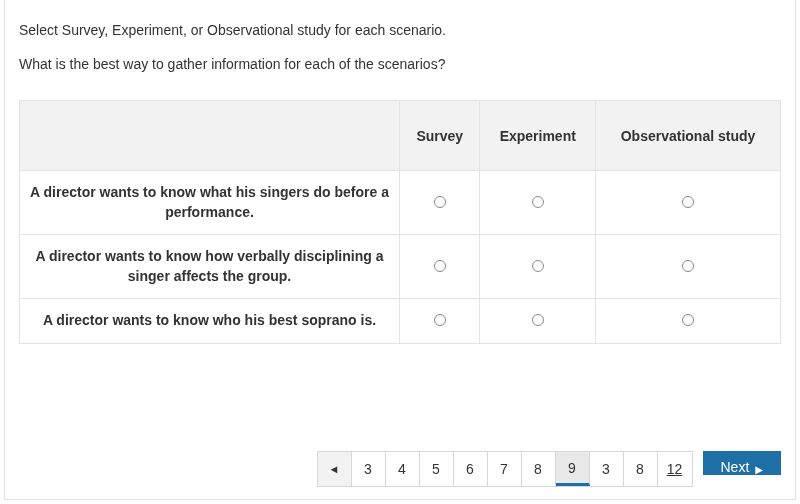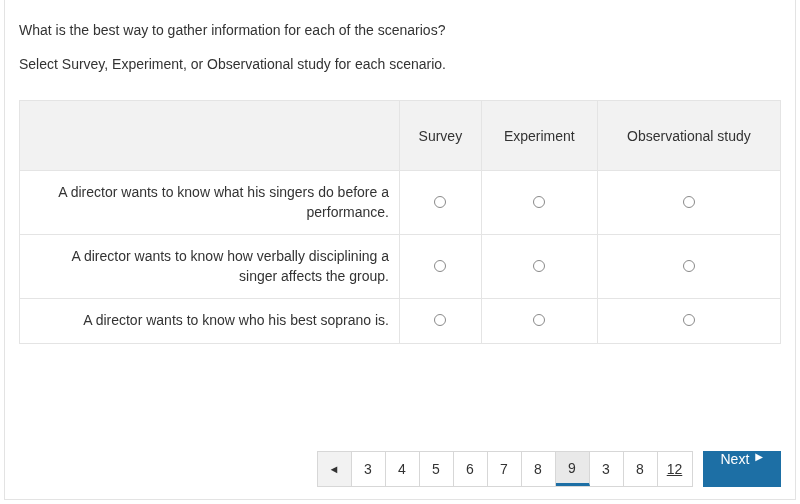--- a/index.html
+++ b/index.html
@@ -29,32 +29,32 @@
   table {
     width: 100%;
     border-collapse: collapse;
     margin-top: 28px;
     border: 1px solid #e4e4e4;
   }
   th, td {
     border: 1px solid #e4e4e4;
     padding: 12px 10px;
     vertical-align: middle;
-    font-weight: normal;
+    font-weight: bold;
     font-size: 14px;
     color: #333;
   }
   thead th {
     background: #f2f2f2;
     text-align: center;
     height: 70px;
     color: #333;
   }
   thead th.rowhead { text-align: left; width: 380px; }
-  tbody td.rowlabel { text-align: right; width: 380px; line-height: 1.4; margin-top: 32px; }
+  tbody td.rowlabel { text-align: center; width: 380px; line-height: 1.4; margin-top: 32px; }
   tbody td.optcell { text-align: center; }
   .radio {
     display: inline-block;
     width: 12px; height: 12px;
     border: 1px solid #8a8a8a;
     border-radius: 50%;
     background: #fff;
   }
   .footer {
     position: absolute;
@@ -83,38 +83,38 @@
   .pager .pg.prev { background: #f2f2f2; font-size: 11px; }
   .pager .pg.active {
     background: #e9e9e9;
     border-bottom: 3px solid #1d6fa5;
     height: 34px;
   }
   .nextbtn {
     margin-left: 10px;
     background: #1d6fa5;
     color: #fff;
-    height: 36px;
+    height: 24px;
     padding: 0 18px;
     display: flex;
-    align-items: flex-start;
+    align-items: flex-end;
     font-size: 14px;
     cursor: pointer;
     border: none;
   }
   .nextbtn .arrow { font-size: 10px; margin-left: 6px; }
 </style>
 </head>
 <body>
 
 <div class="container">
 
   <div class="prompt">
+    <p>Select Survey, Experiment, or Observational study for each scenario.</p>
     <p>What is the best way to gather information for each of the scenarios?</p>
-    <p>Select Survey, Experiment, or Observational study for each scenario.</p>
   </div>
 
   <table>
     <thead>
       <tr>
         <th class="rowhead"></th>
         <th>Survey</th>
         <th>Experiment</th>
         <th>Observational study</th>
       </tr>

